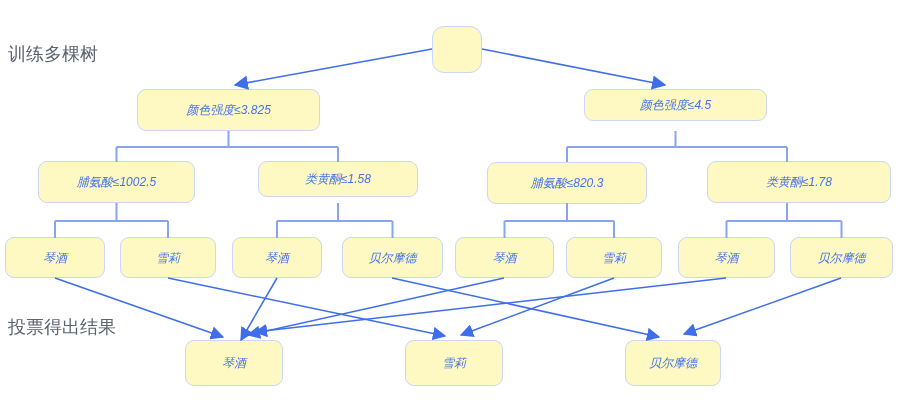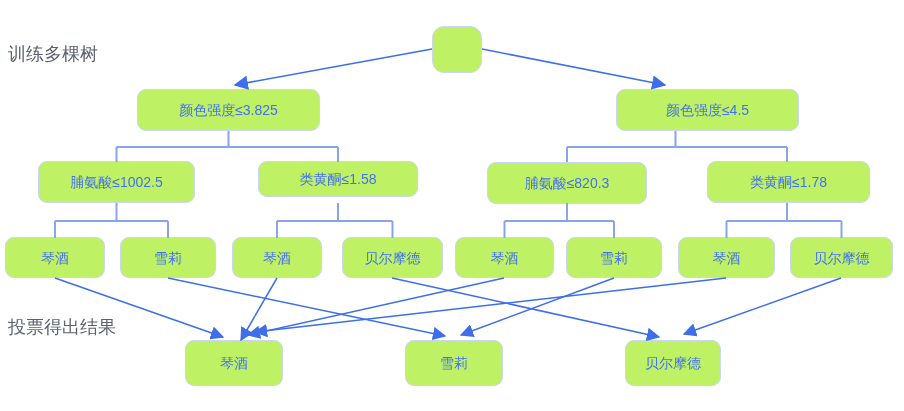--- a/index.html
+++ b/index.html
@@ -10,28 +10,29 @@
     font-family:"Liberation Sans","DejaVu Sans",sans-serif;
     overflow:hidden;
   }
   .edges{
     position:absolute;left:0;top:0;width:904px;height:411px;
     pointer-events:none;z-index:2;
   }
   .node{
     position:absolute;z-index:1;
     display:flex;align-items:center;justify-content:center;
-    background:#bef264;
+    background:#fef9c3;
     border:1.5px solid #c9d6f6;
     border-radius:9px;
     color:#4471ee;
-    font-size:14px;
+    font-size:12px;
     line-height:1;
     box-sizing:border-box;
     white-space:nowrap;
+    font-style:italic;
   }
   .node.root{border-radius:12px;}
   .diagram-label{
     position:absolute;z-index:1;
     color:#5b6270;font-size:18px;line-height:1.2;white-space:nowrap;
   }
 </style>
 </head>
 <body>
 
@@ -76,23 +77,23 @@
   <div class="node root" style="left:432px;top:26px;width:50px;height:47px"></div>
 
   <div class="node" style="left:137px;top:89px;width:183px;height:42px">颜色强度≤3.825</div>
   <div class="node" style="left:38px;top:161px;width:157px;height:42px">脯氨酸≤1002.5</div>
   <div class="node" style="left:258px;top:161px;width:160px;height:36px">类黄酮≤1.58</div>
   <div class="node" style="left:5px;top:237px;width:100px;height:41px">琴酒</div>
   <div class="node" style="left:120px;top:237px;width:96px;height:41px">雪莉</div>
   <div class="node" style="left:232px;top:237px;width:90px;height:41px">琴酒</div>
   <div class="node" style="left:342px;top:237px;width:101px;height:41px">贝尔摩德</div>
 
-  <div class="node" style="left:616px;top:89px;width:183px;height:42px">颜色强度≤4.5</div>
+  <div class="node" style="left:584px;top:89px;width:183px;height:32px">颜色强度≤4.5</div>
   <div class="node" style="left:487px;top:162px;width:160px;height:42px">脯氨酸≤820.3</div>
-  <div class="node" style="left:707px;top:161px;width:163px;height:42px">类黄酮≤1.78</div>
+  <div class="node" style="left:707px;top:161px;width:184px;height:42px">类黄酮≤1.78</div>
   <div class="node" style="left:455px;top:237px;width:99px;height:41px">琴酒</div>
   <div class="node" style="left:566px;top:237px;width:96px;height:41px">雪莉</div>
   <div class="node" style="left:678px;top:237px;width:97px;height:41px">琴酒</div>
   <div class="node" style="left:790px;top:237px;width:103px;height:41px">贝尔摩德</div>
 
   <div class="node" style="left:185px;top:340px;width:98px;height:46px">琴酒</div>
   <div class="node" style="left:405px;top:340px;width:98px;height:46px">雪莉</div>
   <div class="node" style="left:625px;top:340px;width:96px;height:46px">贝尔摩德</div>
 
 </div>

